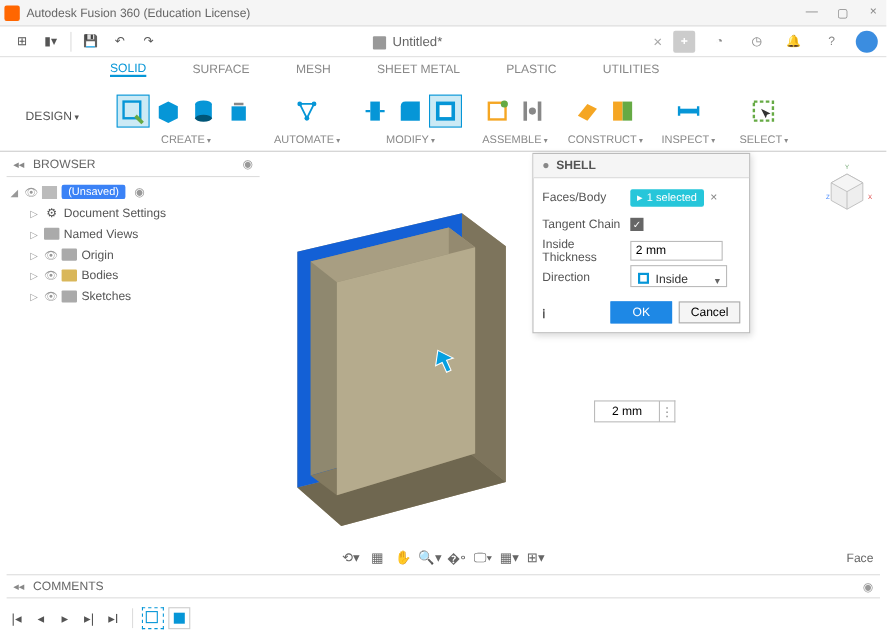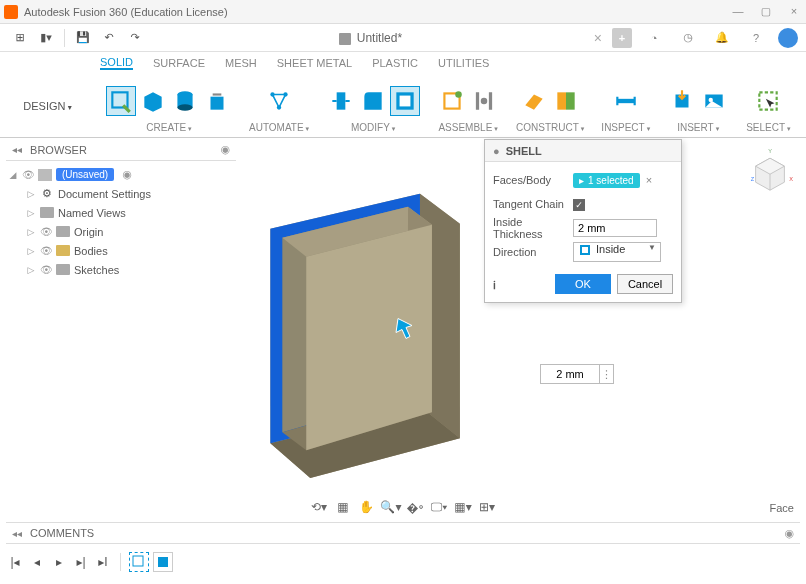--- a/index.html
+++ b/index.html
@@ -18,21 +18,21 @@
   .qat .sep { width: 1px; height: 18px; background: #ddd; margin: 0 4px; }
   .qat .doctab { margin-left: auto; margin-right: auto; display: flex; align-items: flex-end; gap: 6px; font-size: 12px; color: #666; }
   .qat .doctab .docico { width: 12px; height: 12px; background: #999; border-radius: 1px; }
   .qat .right { display: flex; align-items: center; gap: 10px; }
   .qat .right .ico { color: #888; }
   .avatar { width: 20px; height: 20px; border-radius: 50%; background: #3b8de0; }
   .plusbtn { width: 20px; height: 20px; background: #ccc; color: #fff; display: inline-flex; align-items: center; justify-content: center; border-radius: 2px; font-weight: bold; }
   .closex { color: #aaa; font-size: 14px; margin-right: 8px; }
   
   
-  .ribbon-tabs { display: flex; padding-left: 100px; gap: 20px; height: 22px; align-items: center; font-size: 11px; color: #888; }
+  .ribbon-tabs { display: flex; padding-left: 100px; gap: 42px; height: 22px; align-items: center; font-size: 11px; color: #888; }
   .ribbon-tabs .tab { cursor: default; }
   .ribbon-tabs .tab.active { color: #0696d7; border-bottom: 2px solid #0696d7; }
   
   .ribbon { height: 64px; display: flex; align-items: center; border-bottom: 1px solid #ccc; }
   .design-drop { width: 95px; display: flex; align-items: center; justify-content: center; font-size: 11px; color: #555; border-right: none; }
   .design-drop span::after { content: " ▾"; font-size: 8px; }
   .rsection { display: flex; flex-direction: column; align-items: center; padding: 2px 6px 0 6px; }
   .rsection .icons { display: flex; gap: 2px; height: 42px; align-items: center; }
   .rsection .label { font-size: 10px; color: #888; }
   .rsection .label::after { content: " ▾"; font-size: 7px; }
@@ -258,38 +258,20 @@
         <span class="rico">
           <svg viewBox="0 0 24 24">
             <rect x="4" y="10" width="16" height="4" fill="#0696d7"></rect>
             <path d="M4 8 v8 M20 8 v8" stroke="#0696d7" stroke-width="2"></path>
           </svg>
         </span>
       </div>
     <div class="label">INSPECT</div>
   </div>
   <div class="rsep"></div>
-  <div class="rsection">
-    <div class="icons">
-      <span class="rico">
-          <svg viewBox="0 0 24 24">
-            <rect x="6" y="6" width="12" height="12" fill="#0696d7"></rect>
-            <path d="M12 2 v8 M9 7 l3 3 l3 -3" stroke="#f5a623" stroke-width="2" fill="none"></path>
-          </svg>
-        </span>
-      <span class="rico">
-          <svg viewBox="0 0 24 24">
-            <rect x="4" y="6" width="16" height="12" fill="#0696d7"></rect>
-            <circle cx="9" cy="11" r="2" fill="#fff"></circle>
-            <path d="M4 18 L10 12 L20 18" fill="#fff"></path>
-          </svg>
-        </span>
-    </div>
-    <div class="label">INSERT</div>
-  </div>
   <div class="rsep"></div>
   <div class="rsection">
     <div class="icons">
         <span class="rico">
           <svg viewBox="0 0 24 24">
             <rect x="4" y="4" width="16" height="16" fill="none" stroke="#6a4" stroke-width="2" stroke-dasharray="3 2"></rect>
             <path d="M10 10 l8 4 l-3 1 l-1 3 Z" fill="#333"></path>
           </svg>
         </span>
       </div>
@@ -403,21 +385,21 @@
       <span class="lbl">Tangent Chain</span>
       <span class="val"><span class="chk">✓</span></span>
     </div>
     <div class="dlg-row">
       <span class="lbl">Inside Thickness</span>
       <span class="val"><input class="txt" value="2 mm" style=""></span>
     </div>
     <div class="dlg-row">
       <span class="lbl">Direction</span>
       <span class="val">
-        <span style="display:inline-flex;align-items:flex-start;border:1px solid #bbb;height:20px;width:88px;padding:0 4px;gap:4px;">
+        <span style="display:inline-flex;align-items:flex-end;border:1px solid #bbb;height:20px;width:88px;padding:0 4px;gap:4px;">
           <svg width="14" height="14">
               <rect x="2" y="2" width="10" height="10" fill="#0696d7"></rect>
               <rect x="4" y="4" width="6" height="6" fill="#fff"></rect>
             </svg>
           <span>Inside</span>
           <span style="margin-left:auto;font-size:8px;color:#666">▼</span>
         </span>
       </span>
     </div>
   </div>

